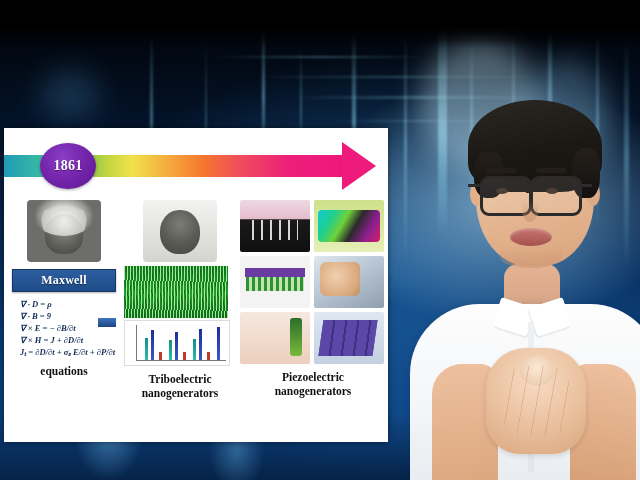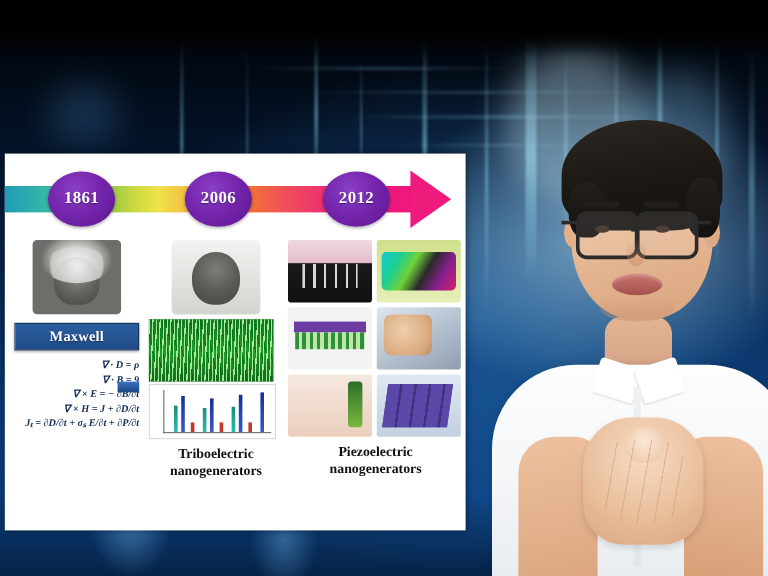--- a/index.html
+++ b/index.html
@@ -67,21 +67,21 @@
 
   
   .plate{margin:7px auto 0;background:linear-gradient(180deg,#2c5ea0,#1f4c88);
     border:1px solid #17365f;color:#fff;text-align:center;font-weight:bold;
     font-size:12px;padding:3px 4px;letter-spacing:.2px;text-shadow:0 1px 1px rgba(0,0,0,.5);
     font-family:"Liberation Serif",serif;box-shadow:0 1px 2px rgba(0,0,0,.3);}
 
   
   .eqs{margin-top:6px;padding-left:8px;color:#132c55;font-size:8.5px;line-height:12px;
     font-family:"Liberation Serif",serif;font-style:italic;font-weight:bold;}
-  .eqs div{white-space:nowrap;text-align:right;}
+  .eqs div{white-space:nowrap;}
 
   
   .barrow{position:absolute;display:flex;align-items:center;}
   .barrow .shaft{width:18px;height:9px;background:linear-gradient(180deg,#3f74c0,#1b4482);}
   .barrow .head{width:0;height:0;border-top:9px solid transparent;border-bottom:9px solid transparent;
     border-left:13px solid #1b4482;}
 
   
   .nanowire{width:104px;height:52px;margin-top:4px;position:relative;overflow:hidden;
     background:linear-gradient(180deg,#0e7a24,#1f9c2c 55%,#0d6d1f);}
@@ -205,38 +205,33 @@
   <div class="topfade"></div>
 
   <div class="slide">
 
     <div class="tl"></div>
     <div class="tl-head"></div>
 
     <div class="node n1">
       <span>1861</span>
     </div>
-    <div class="node n2">
-      <span>2006</span>
-    </div>
-    <div class="node n3">
-      <span>2012</span>
-    </div>
 
     <div class="col c1">
       <div class="portrait mx"></div>
       <div class="plate">Maxwell</div>
       <div class="eqs">
         <div>∇ · D = ρ</div>
         <div>∇ · B = 9</div>
         <div>∇ × E = − ∂B/∂t</div>
         <div>∇ × H = J + ∂D/∂t</div>
         <div>Jₜ = ∂D/∂t + σₛ E/∂t + ∂P/∂t</div>
       </div>
       <div class="caption">
+        <div>equations</div>
       </div>
     </div>
 
     <div class="barrow" style="left:94px;top:190px;">
       <div class="shaft"></div>
         <div class="head"></div>
     </div>
 
     <div class="col c2">
       <div class="portrait zw"></div>

